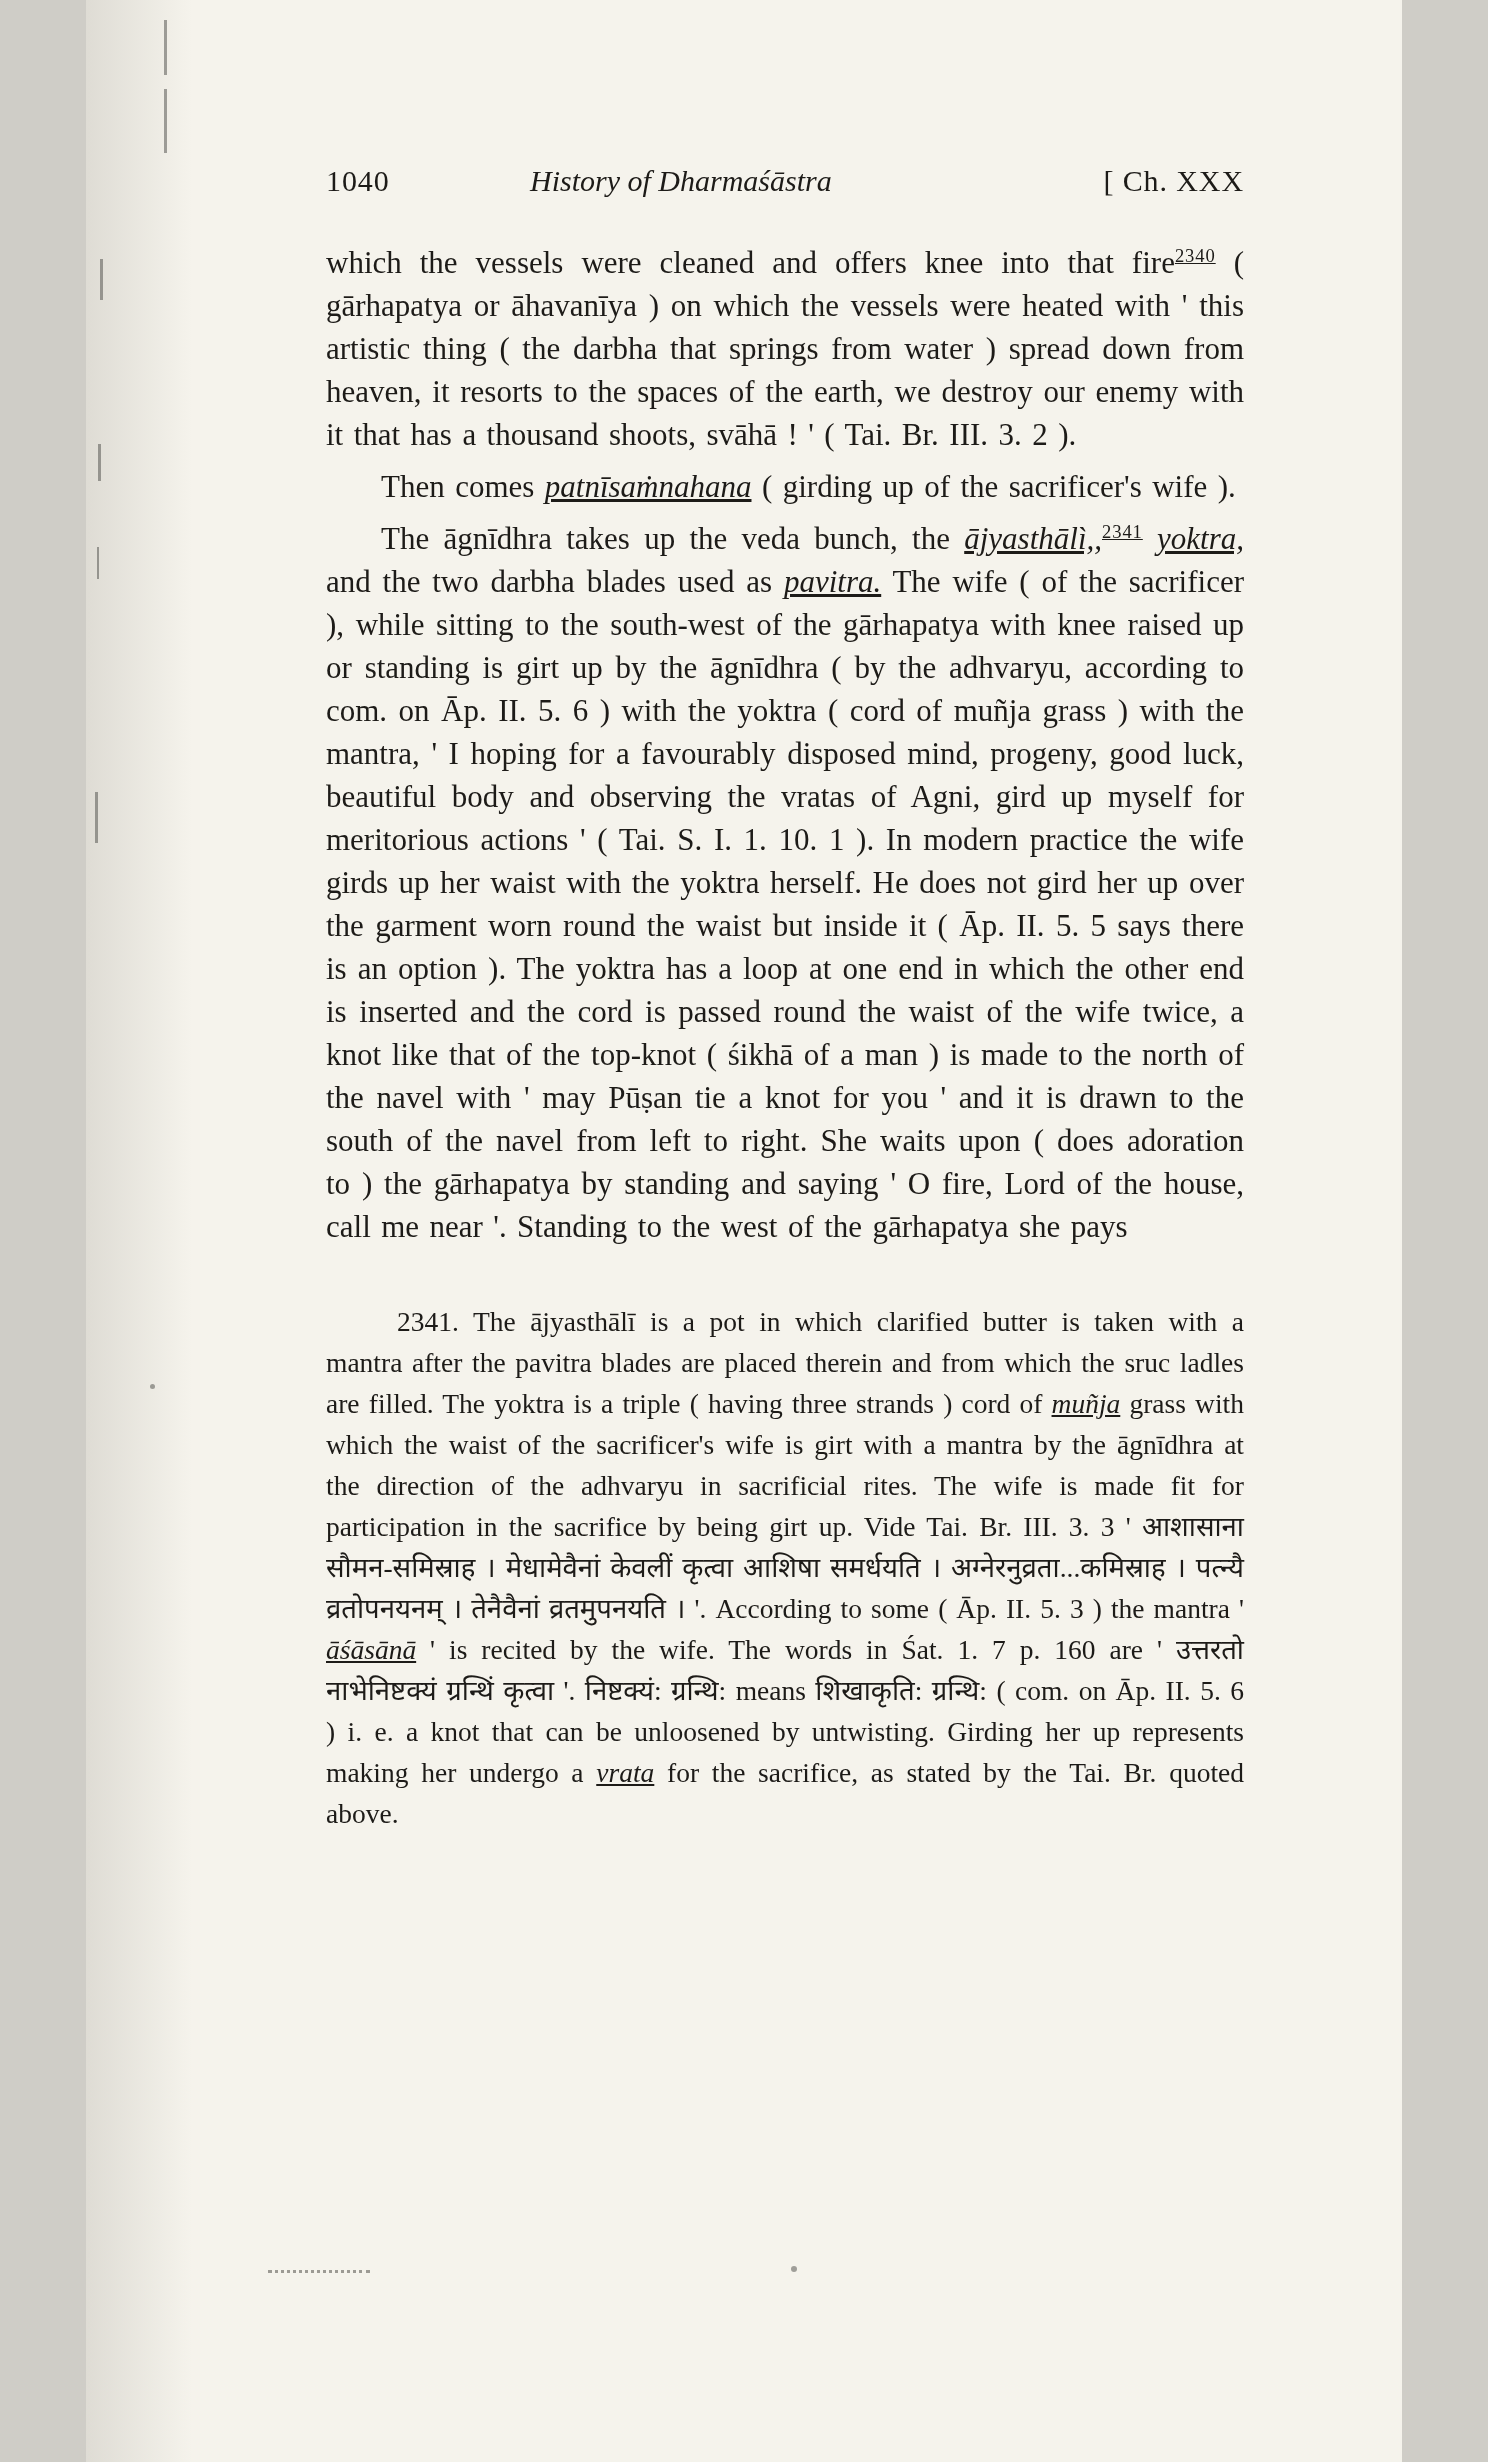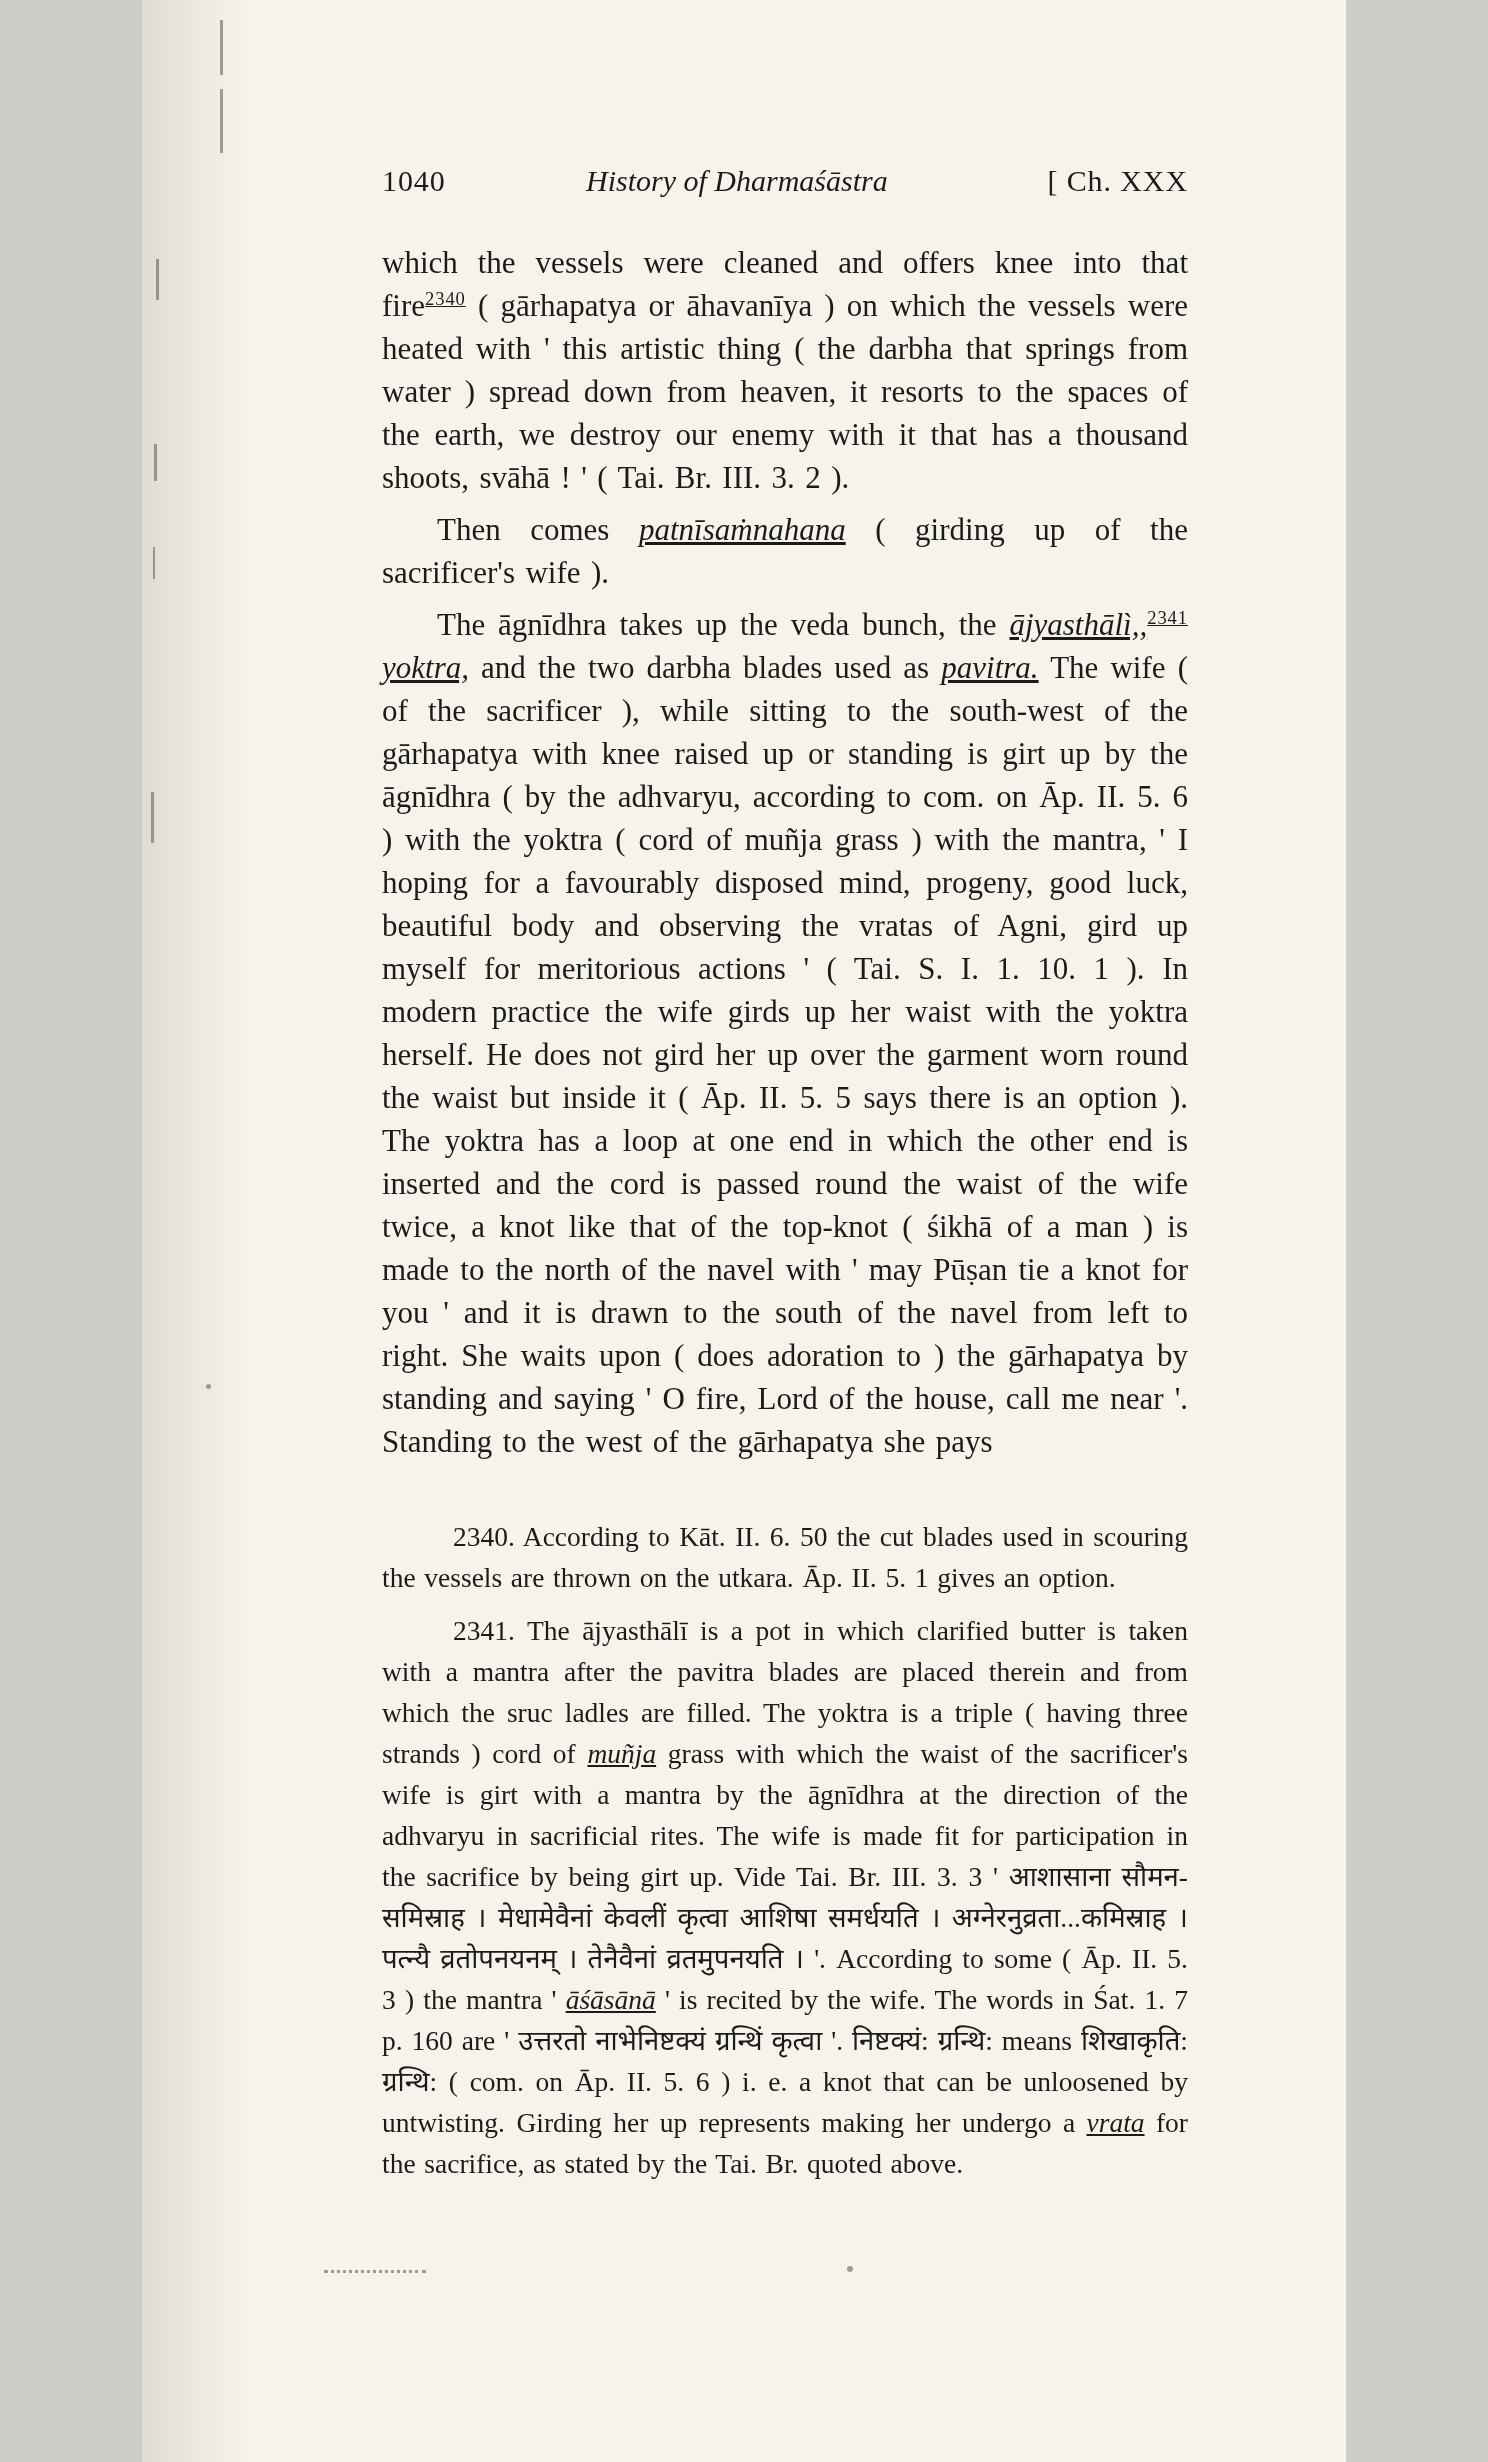--- a/index.html
+++ b/index.html
@@ -2,21 +2,21 @@
 <html style="font-size:14px"><head>
 <meta charset="utf-8">
 <style>
   html, body {
     margin: 0;
     padding: 0;
     background: #cfcdc7;
   }
   .page {
     position: relative;
-    width: 1204px;
+    width: 1316px;
     height: 2462px;
     margin: 0 auto;
     background: #f5f3ec;
     color: #1d1b18;
     font-family: "Liberation Serif", serif;
     box-sizing: border-box;
     padding: 164px 158px 0 240px;
     overflow: hidden;
   }
   .page::before {
@@ -91,21 +91,20 @@
     <span class="ph-right">[ Ch. XXX</span>
   </header>
 
   <main class="body-text">
       <p><span>which the vessels were cleaned and offers knee into that fire</span><sup>2340</sup><span> ( gārhapatya or āhavanīya ) on which the vessels were heated with ' this artistic thing ( the darbha that springs from water ) spread down from heaven, it resorts to the spaces of the earth, we destroy our enemy with it that has a thousand shoots, svāhā ! ' ( Tai. Br. III. 3. 2 ).</span></p>
       <p class="indent"><span>Then comes </span><span class="it">patnīsaṁnahana</span><span> ( girding up of the sacrificer's wife ).</span></p>
       <p class="indent"><span>The āgnīdhra takes up the veda bunch, the </span><span class="it">ājyasthālì,,</span><sup>2341</sup><span> </span><span class="it">yoktra,</span><span> and the two darbha blades used as </span><span class="it">pavitra.</span><span> The wife ( of the sacrificer ), while sitting to the south-west of the gārhapatya with knee raised up or standing is girt up by the āgnīdhra ( by the adhvaryu, according to com. on Āp. II. 5. 6 ) with the yoktra ( cord of muñja grass ) with the mantra, ' I hoping for a favourably disposed mind, progeny, good luck, beautiful body and observing the vratas of Agni, gird up myself for meritorious actions ' ( Tai. S. I. 1. 10. 1 ). In modern practice the wife girds up her waist with the yoktra herself. He does not gird her up over the garment worn round the waist but inside it ( Āp. II. 5. 5 says there is an option ). The yoktra has a loop at one end in which the other end is inserted and the cord is passed round the waist of the wife twice, a knot like that of the top-knot ( śikhā of a man ) is made to the north of the navel with ' may Pūṣan tie a knot for you ' and it is drawn to the south of the navel from left to right. She waits upon ( does adoration to ) the gārhapatya by standing and saying ' O fire, Lord of the house, call me near '. Standing to the west of the gārhapatya she pays</span></p>
     </main>
 
   <section class="footnotes">
-      <p><span>2340. According to Kāt. II. 6. 50 the cut blades used in scouring the vessels are thrown on the utkara. Āp. II. 5. 1 gives an option.</span></p>
       <p><span>2341. The ājyasthālī is a pot in which clarified butter is taken with a mantra after the pavitra blades are placed therein and from which the sruc ladles are filled. The yoktra is a triple ( having three strands ) cord of </span><span class="it">muñja</span><span> grass with which the waist of the sacrificer's wife is girt with a mantra by the āgnīdhra at the direction of the adhvaryu in sacrificial rites. The wife is made fit for participation in the sacrifice by being girt up. Vide Tai. Br. III. 3. 3 ' </span><span class="deva">आशासाना सौमन-समिस्राह । मेधामेवैनां केवलीं कृत्वा आशिषा समर्धयति । अग्नेरनुव्रता...कमिस्राह । पत्न्यै व्रतोपनयनम् । तेनैवैनां व्रतमुपनयति ।</span><span> '. According to some ( Āp. II. 5. 3 ) the mantra ' </span><span class="it">āśāsānā</span><span> ' is recited by the wife. The words in Śat. 1. 7 p. 160 are ' </span><span class="deva">उत्तरतो नाभेनिष्टक्यं ग्रन्थिं कृत्वा</span><span> '. </span><span class="deva">निष्टक्यं: ग्रन्थि:</span><span> means </span><span class="deva">शिखाकृति: ग्रन्थि:</span><span> ( com. on Āp. II. 5. 6 ) i. e. a knot that can be unloosened by untwisting. Girding her up represents making her undergo a </span><span class="it">vrata</span><span> for the sacrifice, as stated by the Tai. Br. quoted above.</span></p>
     </section>
 
   <div class="artifact" style="left:78px;  top:19.5px;   width:2.7px; height:55px;"></div>
   <div class="artifact" style="left:78px;  top:89px;  width:2.7px; height:64px;"></div>
   <div class="artifact" style="left:14px;  top:259px;  width:2.7px; height:41px;"></div>
   <div class="artifact" style="left:12.4px;  top:444px;  width:2.7px; height:37px;"></div>
   <div class="artifact" style="left:10.6px;  top:547px;  width:2.7px; height:32px;"></div>
   <div class="artifact" style="left:9px;  top:792px;  width:2.7px; height:51px;"></div>
   <div class="artifact" style="left:1363px;top:799px;  width:2.7px; height:21px;"></div>

